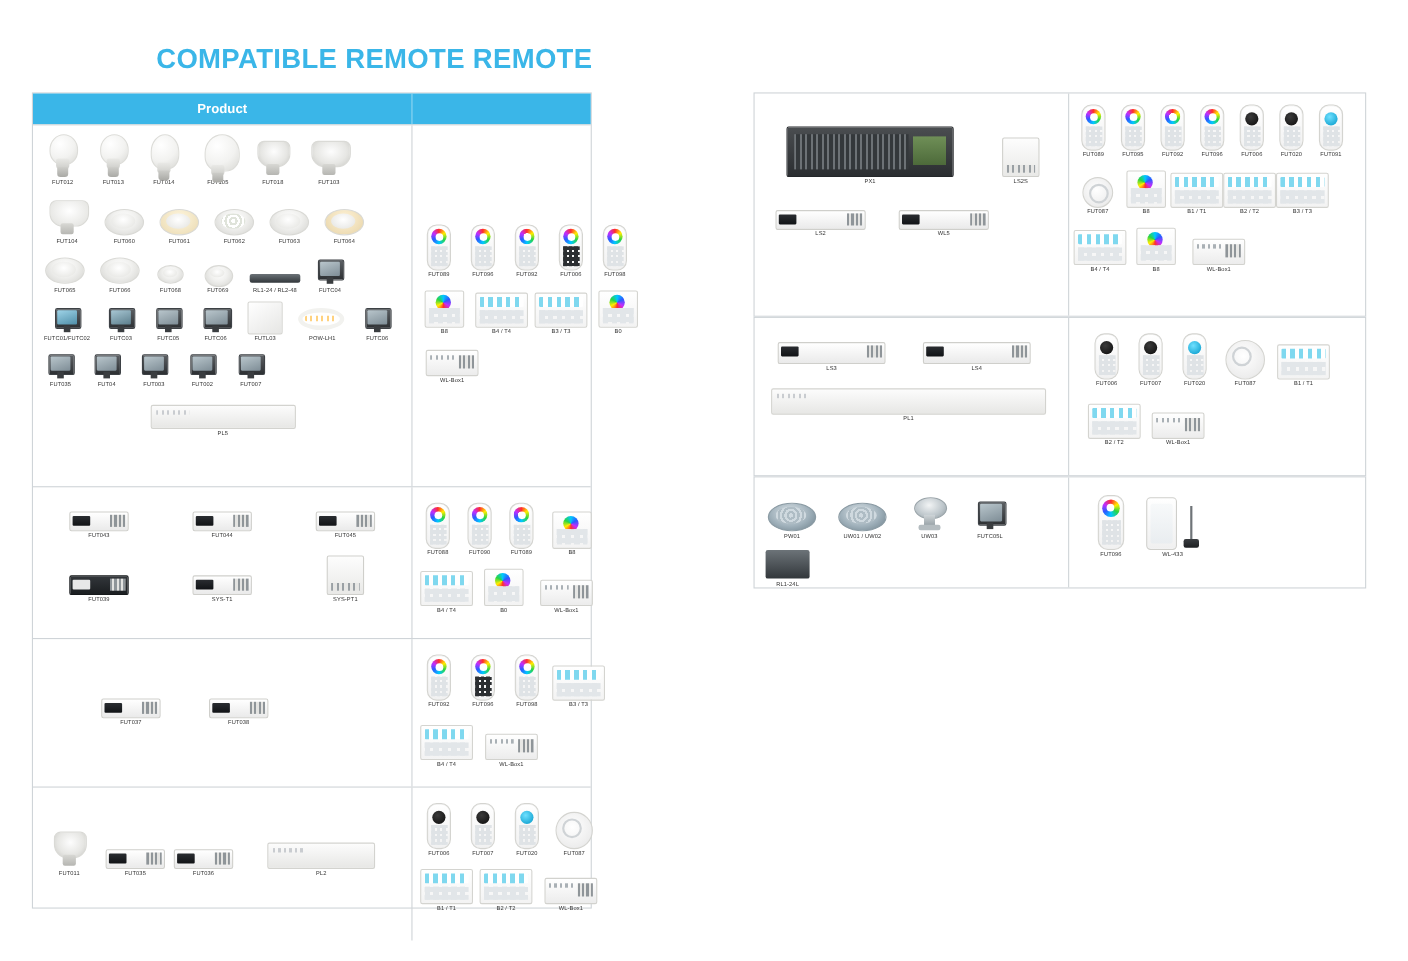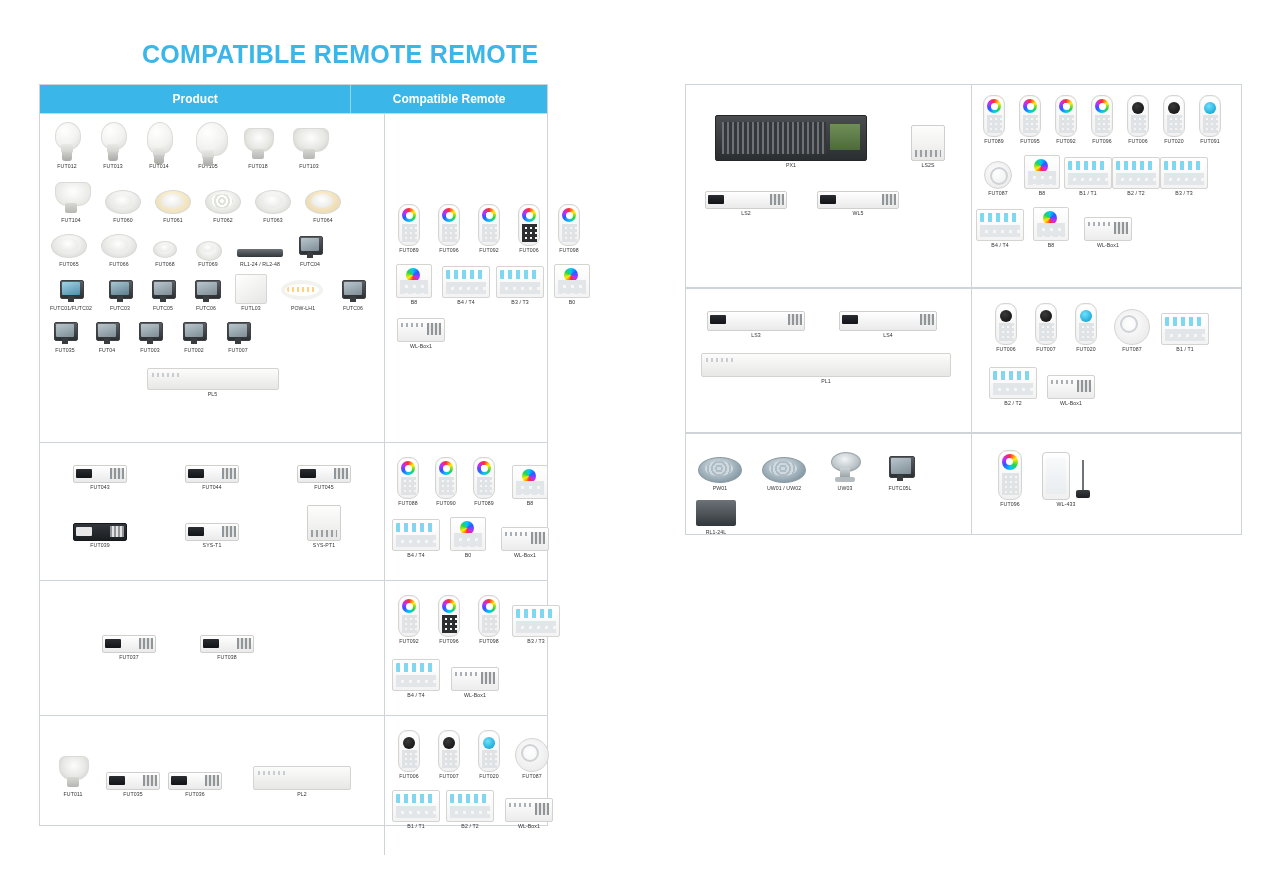--- a/index.html
+++ b/index.html
@@ -470,25 +470,24 @@
   .rt .right {
     box-sizing:border-box;
     position:relative;
   }
 </style>
 </head>
 <body>
 
 <div class="page-title">COMPATIBLE REMOTE REMOTE</div>
 
-<div class="tbl" style="left:39px; top:84px; width:509px; height:742px;">
+<div class="tbl" style="left:29px; top:84px; width:509px; height:742px;">
 
   <div class="tbl-head">
     <div class="cell c1">Product</div>
-    <div class="cell c2">Compatible Remote</div>
   </div>
 
   <div class="row" style="height:329px;">
     <div class="col-prod">
       <div class="grid" style="width:345px;">
 
         <div class="item" style="width:44px;">
           <span class="art bulb">
               <span class="globe"></span>
               <span class="neck"></span>

